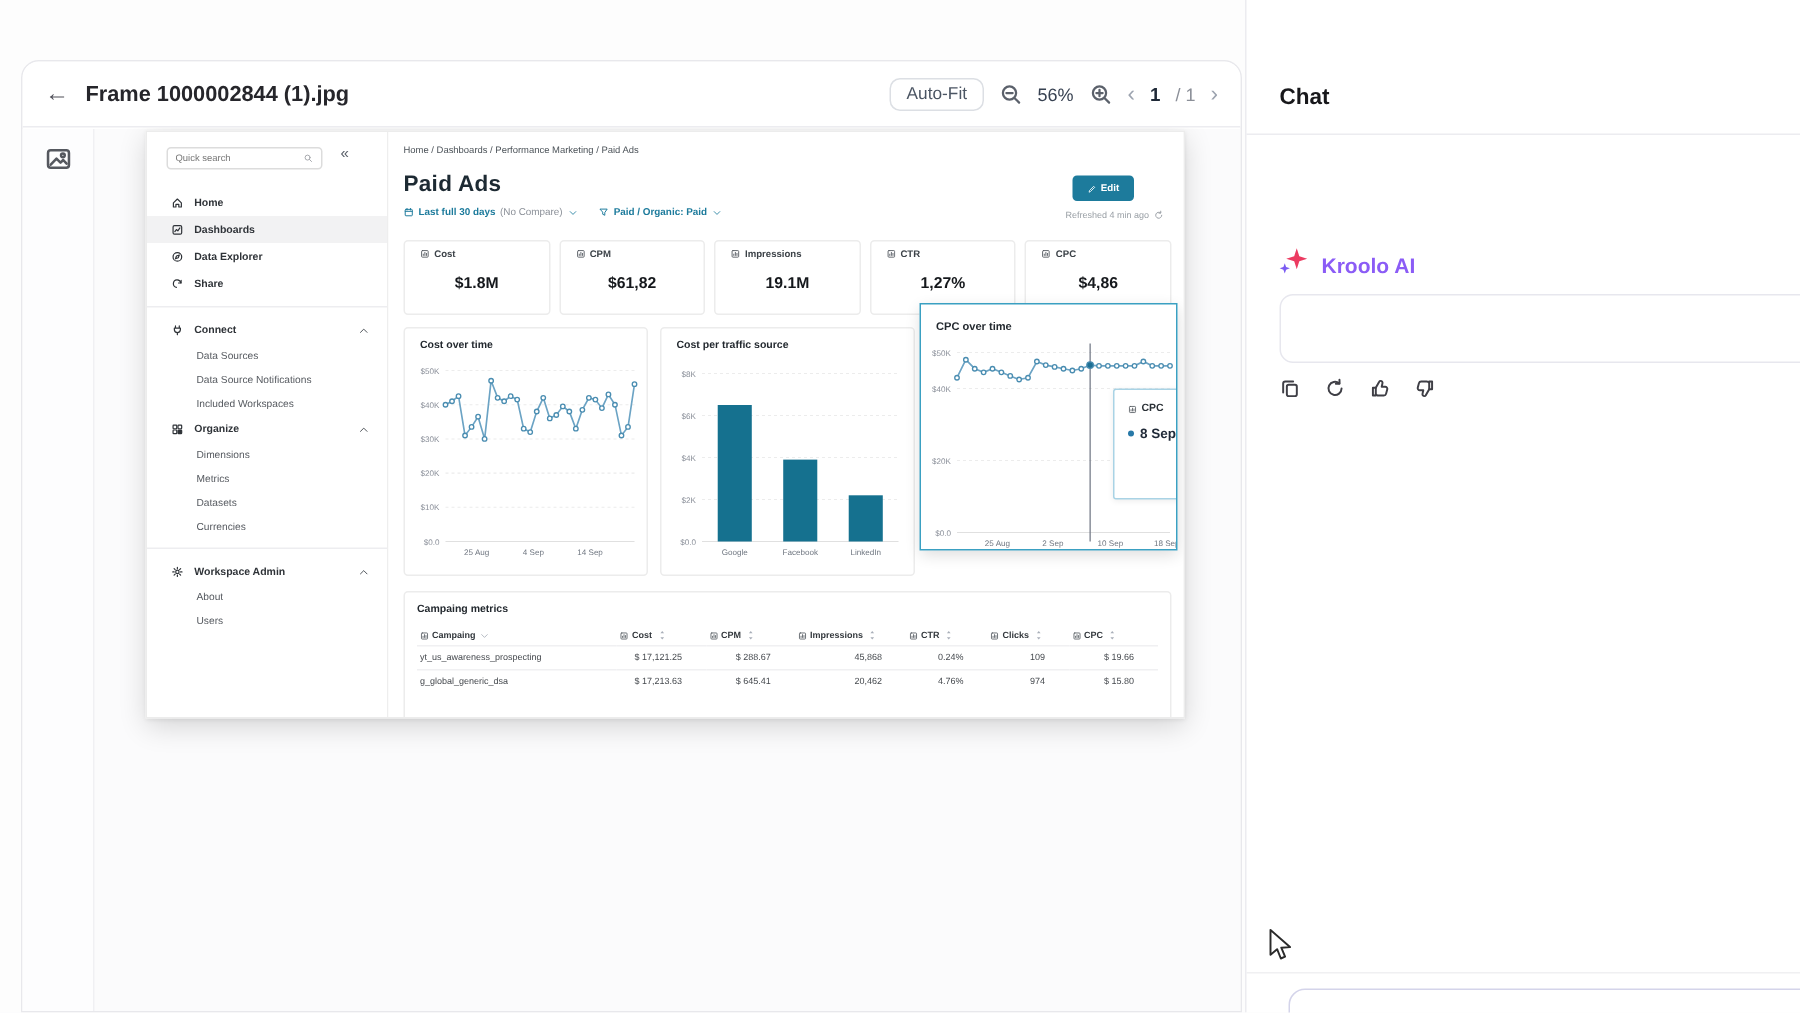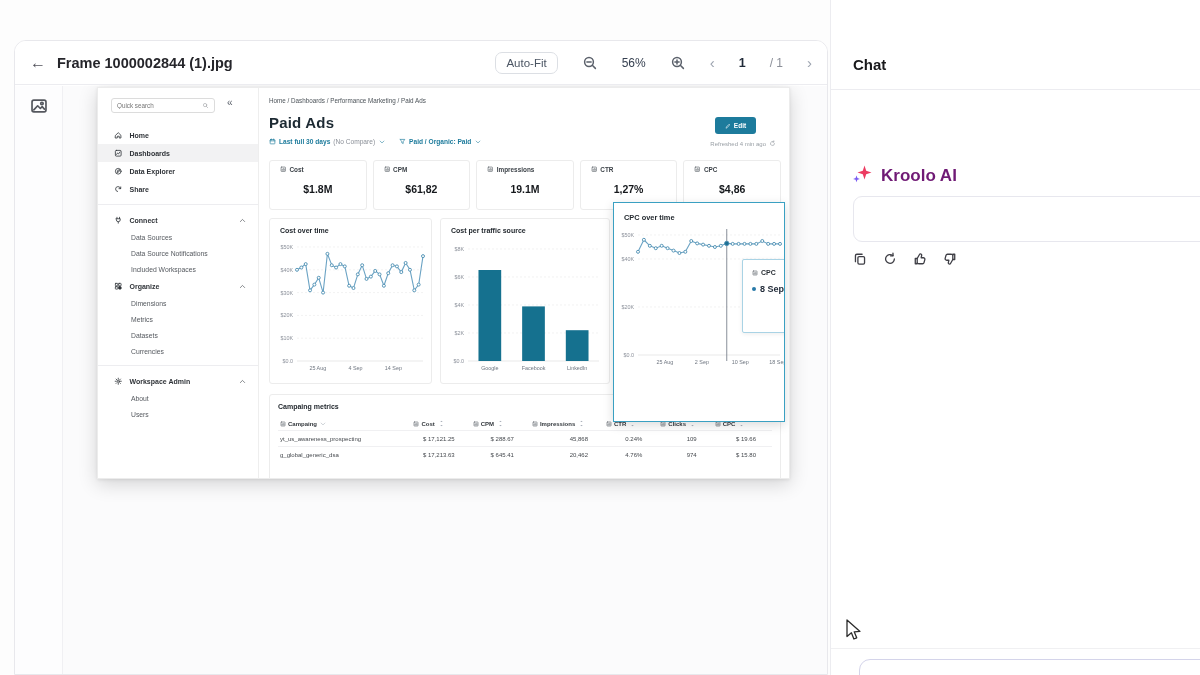--- a/index.html
+++ b/index.html
@@ -8,21 +8,21 @@
   #app{position:relative;width:1200px;height:675px;overflow:hidden}
   .ic{display:inline-flex;line-height:0;flex:none}
 
   
   .viewer-card{position:absolute;left:14px;top:40px;width:814px;height:635px;background:#fff;
     border:1px solid #e8e8ec;border-radius:12px 12px 0 0;overflow:hidden}
   .viewer-header{position:absolute;top:0;left:0;right:0;height:44px;border-bottom:1px solid #ececf0;
     display:flex;align-items:center;gap:11px;padding:0 15px;background:#fff;z-index:3}
   .back{font-size:16px;color:#52525b;cursor:pointer}
   .vtitle{font-size:14.5px;font-weight:700;color:#26262b}
-  .vtools{margin-left:auto;display:flex;align-items:center;gap:24px;color:#5b616b}
+  .vtools{margin-left:auto;display:flex;align-items:center;gap:10px;color:#5b616b}
   .autofit{border:1px solid #dcdfe4;background:#fff;border-radius:7px;padding:4px 10px;font-size:11.5px;
     color:#4b5563;font-family:inherit;cursor:pointer}
   .zoomlvl{font-size:12px;color:#374151}
   .pgchev{font-size:15px;color:#9ca3af;cursor:pointer;line-height:1}
   .pgnum{font-size:12.5px;font-weight:700;color:#1f2937}
   .pgtot{font-size:12px;color:#8b8f98}
   .viewer-body{position:absolute;top:45px;left:0;right:0;bottom:0;background:#fbfbfc}
   .thumb-rail{position:absolute;left:0;top:0;width:48px;bottom:0;border-right:1px solid #f0f0f3;
     background:#fdfdfe;display:flex;justify-content:center;padding-top:11px;color:#55585f}
 
@@ -59,21 +59,21 @@
     padding:5px 10px;cursor:pointer}
   .kpi-head{display:flex;align-items:center;gap:3px;font-size:6.4px;color:#3c4248;font-weight:700}
   .kpi-head .ic{color:#565c63}
   .kpi-val{flex:1;display:flex;align-items:center;justify-content:center;font-size:10.5px;font-weight:700;color:#15181c}
 
   .chart-card{position:absolute;background:#fff;border:1px solid #ececec;border-radius:3px;overflow:hidden}
   .cc-title{position:absolute;left:10px;top:8px;font-size:7px;font-weight:700;color:#23292f}
   .cc-plot{position:absolute;left:0;bottom:2px}
   #chart0{left:10px;top:130px;width:163px;height:166px}
   #chart1{left:181px;top:130px;width:170px;height:166px}
-  .overlay-card{position:absolute;left:515px;top:114px;width:172px;height:220px;background:#fff;z-index:6;
+  .overlay-card{position:absolute;left:515px;top:114px;width:172px;height:165px;background:#fff;z-index:6;
     border:1.4px solid #3aa0c2;box-shadow:0 3px 10px rgba(0,0,0,.14);overflow:hidden}
   .overlay-card .cc-title{top:10px;font-size:7.4px}
   .tooltip{position:absolute;left:128px;top:56px;width:70px;height:74px;background:#fff;border:1px solid #a9d3e5;
     border-radius:2px;z-index:8;box-shadow:0 1px 4px rgba(0,0,0,.08);padding:9px 0 0 9px}
   .tt-r1{display:flex;align-items:center;gap:3px;font-size:7px;font-weight:700;color:#2a3036}
   .tt-r1 .ic{color:#565c63}
   .tt-r2{display:flex;align-items:center;gap:4px;margin-top:8px;font-size:9px;font-weight:700;color:#1f2937}
   .tt-dot{width:4px;height:4px;border-radius:50%;background:#2879a8}
 
   .table-card{position:absolute;left:10px;top:306px;width:512px;height:100px;background:#fff;border:1px solid #ececec;
@@ -87,21 +87,21 @@
   td{font-size:6px;color:#45494e;padding:4.5px 2px;border-top:1px solid #f0f0f2;white-space:nowrap;overflow:hidden}
   td.num,th.num-h .hwrap{justify-content:flex-start}
   td.num{text-align:right;padding-right:16px}
 
   
   .chat-panel{position:absolute;left:830px;top:0;width:370px;height:675px;background:#fff;border-left:1px solid #ececf0}
   .chat-header{position:absolute;top:40px;left:0;right:0;height:50px;border-bottom:1px solid #ececf0;
     display:flex;align-items:center;padding-left:22px}
   .chat-title{font-size:15px;font-weight:700;color:#18181b}
   .ai-row{position:absolute;left:20px;top:163px;display:flex;align-items:center;gap:8px}
-  .ai-name{font-size:17px;font-weight:700;color:#701a75}
+  .ai-name{font-size:14px;font-weight:700;color:#8b5cf6}
   .ai-bubble{position:absolute;left:22px;top:196px;right:-14px;height:46px;border:1px solid #e7e7ee;border-radius:9px;background:#fff}
   .ai-actions{position:absolute;left:22px;top:252px;display:flex;align-items:center;gap:16px;color:#3f3f46}
   .ai-actions .ic{cursor:pointer}
   .chat-bottom-div{position:absolute;left:0;right:0;top:648px;height:1px;background:#f0f0f2}
   .chat-input{position:absolute;left:28px;top:659px;right:-16px;height:36px;border:1px solid #d4d4ea;border-radius:11px;background:#fff}
 
   .cursor{position:absolute;left:843px;top:618px;z-index:50}
   svg text{font-family:"Liberation Sans",sans-serif}
 </style>
 </head>

